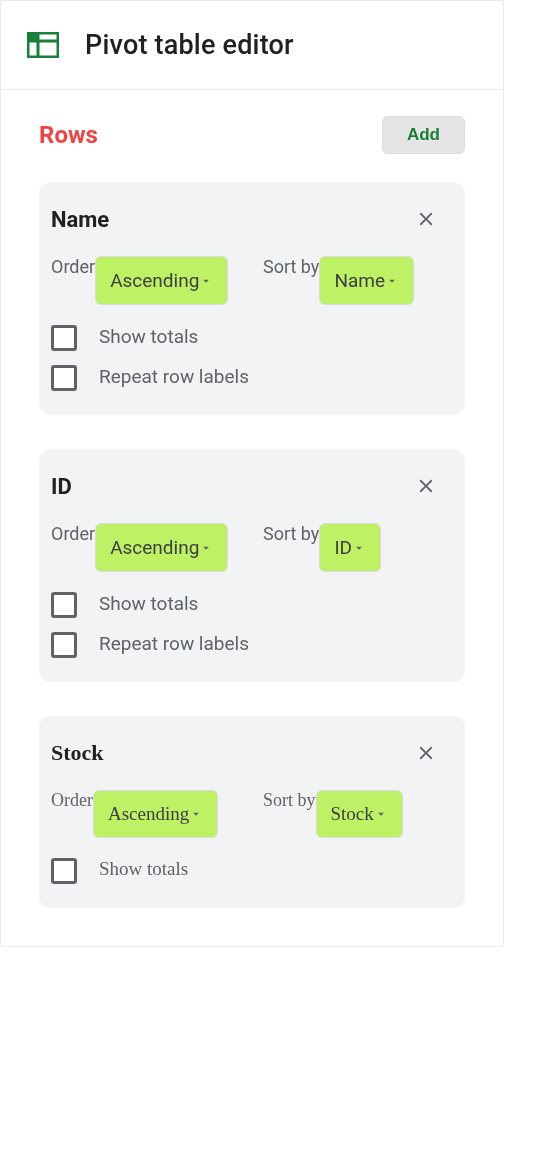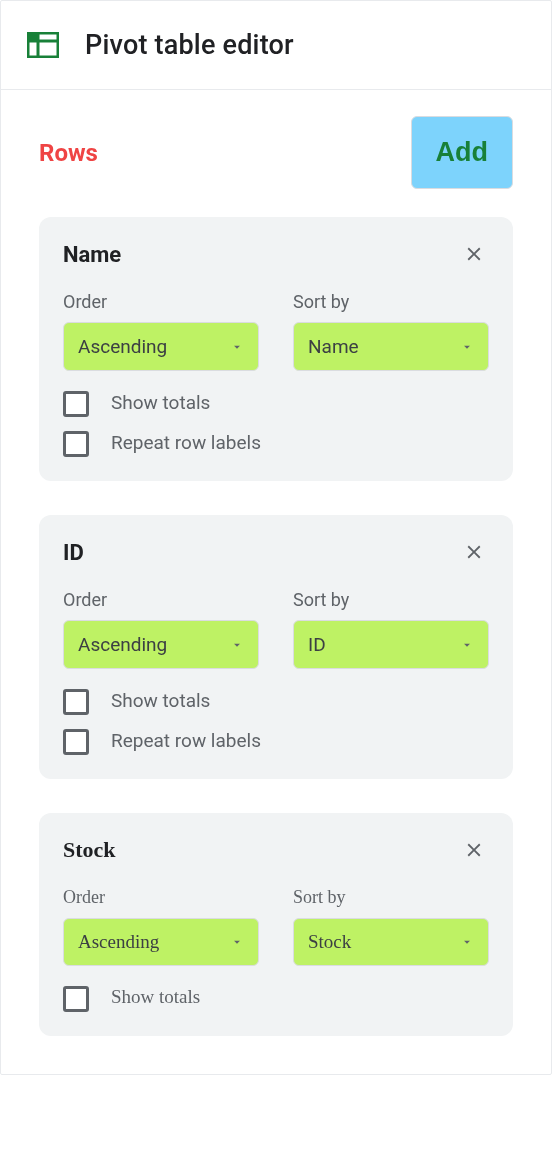--- a/index.html
+++ b/index.html
@@ -6,21 +6,21 @@
   html, body { margin: 0; padding: 0; }
   body {
     font-family: "Google Sans", Roboto, Arial, sans-serif;
     background: #fff;
     color: #202124;
     width: 552px;
   }
   .panel {
     border: 1px solid #e8eaed;
     border-radius: 2px;
-    width: 552px;
+    width: 504px;
   }
   .header {
     display: flex;
     align-items: center;
     padding: 28px 24px 28px 26px;
     border-bottom: 1px solid #e8eaed;
   }
   .header .icon {
     margin-right: 26px;
     display: flex;
@@ -41,33 +41,33 @@
     align-items: center;
     justify-content: space-between;
     margin-bottom: 28px;
   }
   .section-title {
     font-size: 24px;
     font-weight: 700;
     color: #ef4444;
   }
   .add-btn {
-    background: #7dd3fc;
+    background: #e5e5e5;
     border: 1px solid #dadce0;
     color: #188038;
-    font-size: 27px;
+    font-size: 17px;
     font-weight: 600;
-    padding: 20px 24px;
+    padding: 8px 24px;
     border-radius: 6px;
     cursor: pointer;
   }
   .card {
     background: #f1f3f4;
     border-radius: 12px;
-    padding: 22px 24px 24px 24px;
+    padding: 22px 24px 24px 12px;
     margin-bottom: 34px;
   }
   .card:last-child { margin-bottom: 0; font-family: Liberation Serif, serif; }
   .card-head {
     display: flex;
     justify-content: space-between;
     align-items: center;
     margin-bottom: 22px;
   }
   .card-title {
@@ -85,21 +85,21 @@
     align-items: center;
   }
   .controls-row {
     display: flex;
     gap: 34px;
     margin-bottom: 20px;
   }
   .control {
     flex: 1;
     display: flex;
-    flex-direction: column;
+    flex-direction: row;
   }
   .control-label {
     font-size: 18px;
     color: #5f6368;
     margin-bottom: 10px;
     font-weight: 400;
   }
   .select {
     background: #bef264;
     border: 1px solid #dadce0;

